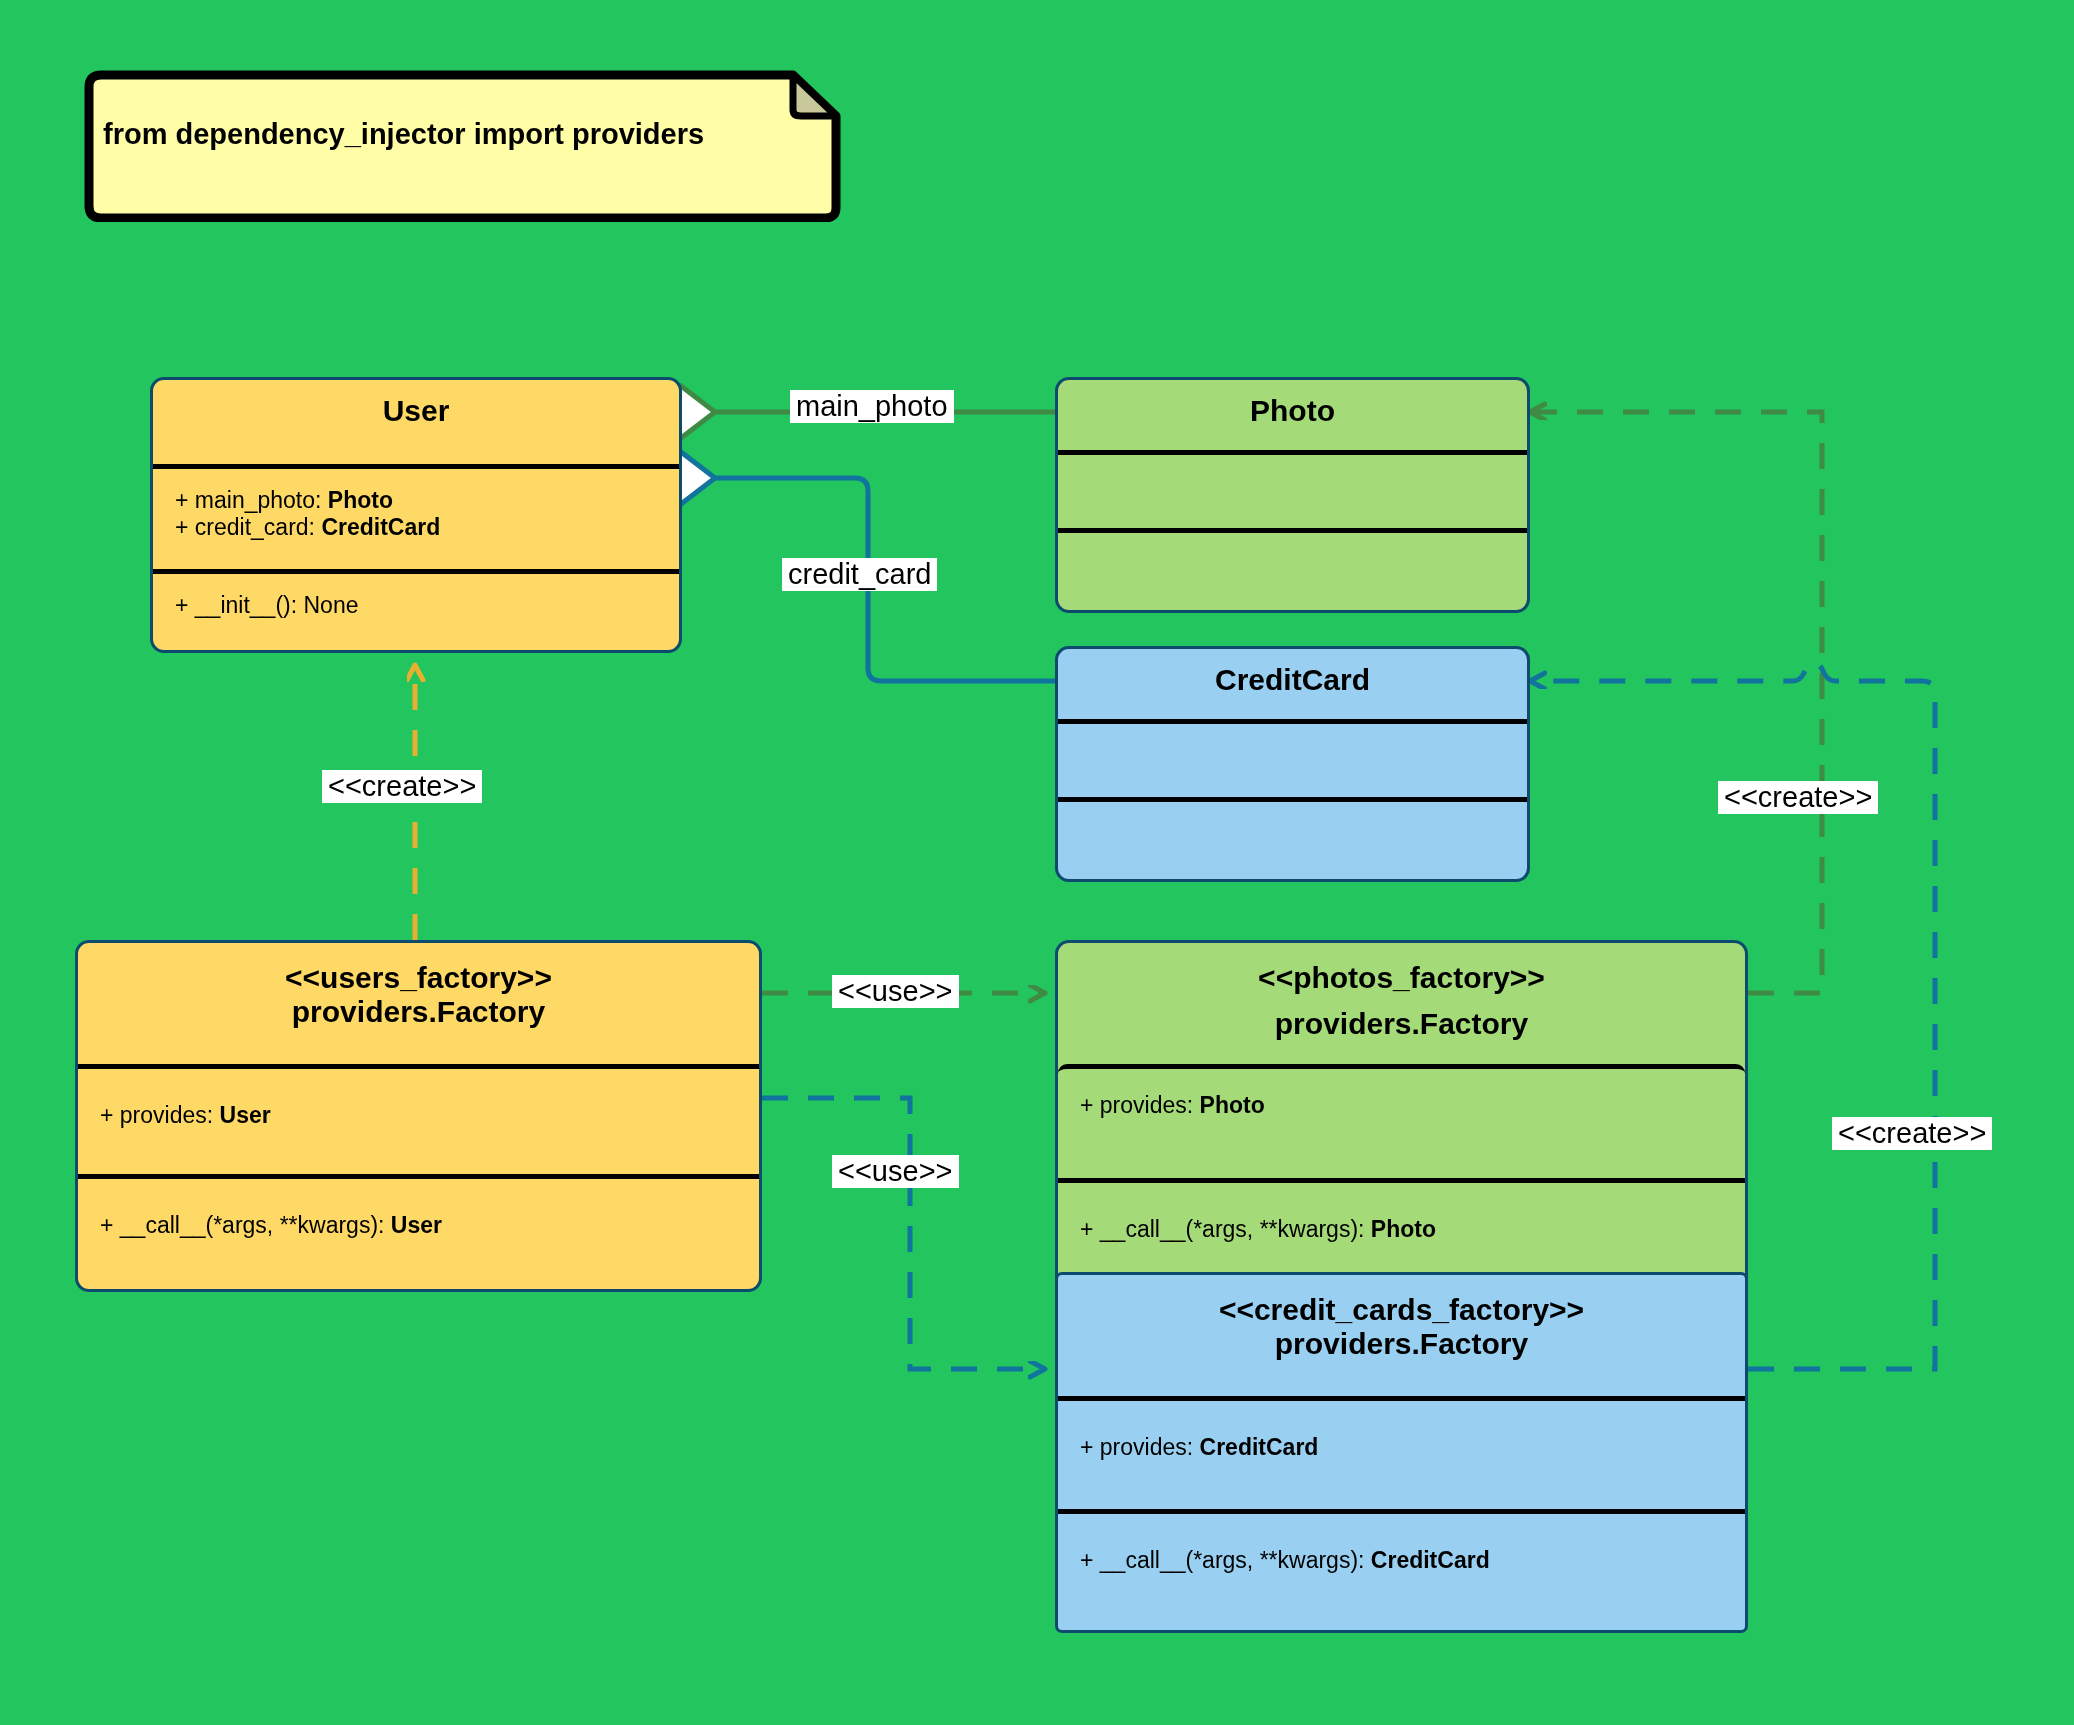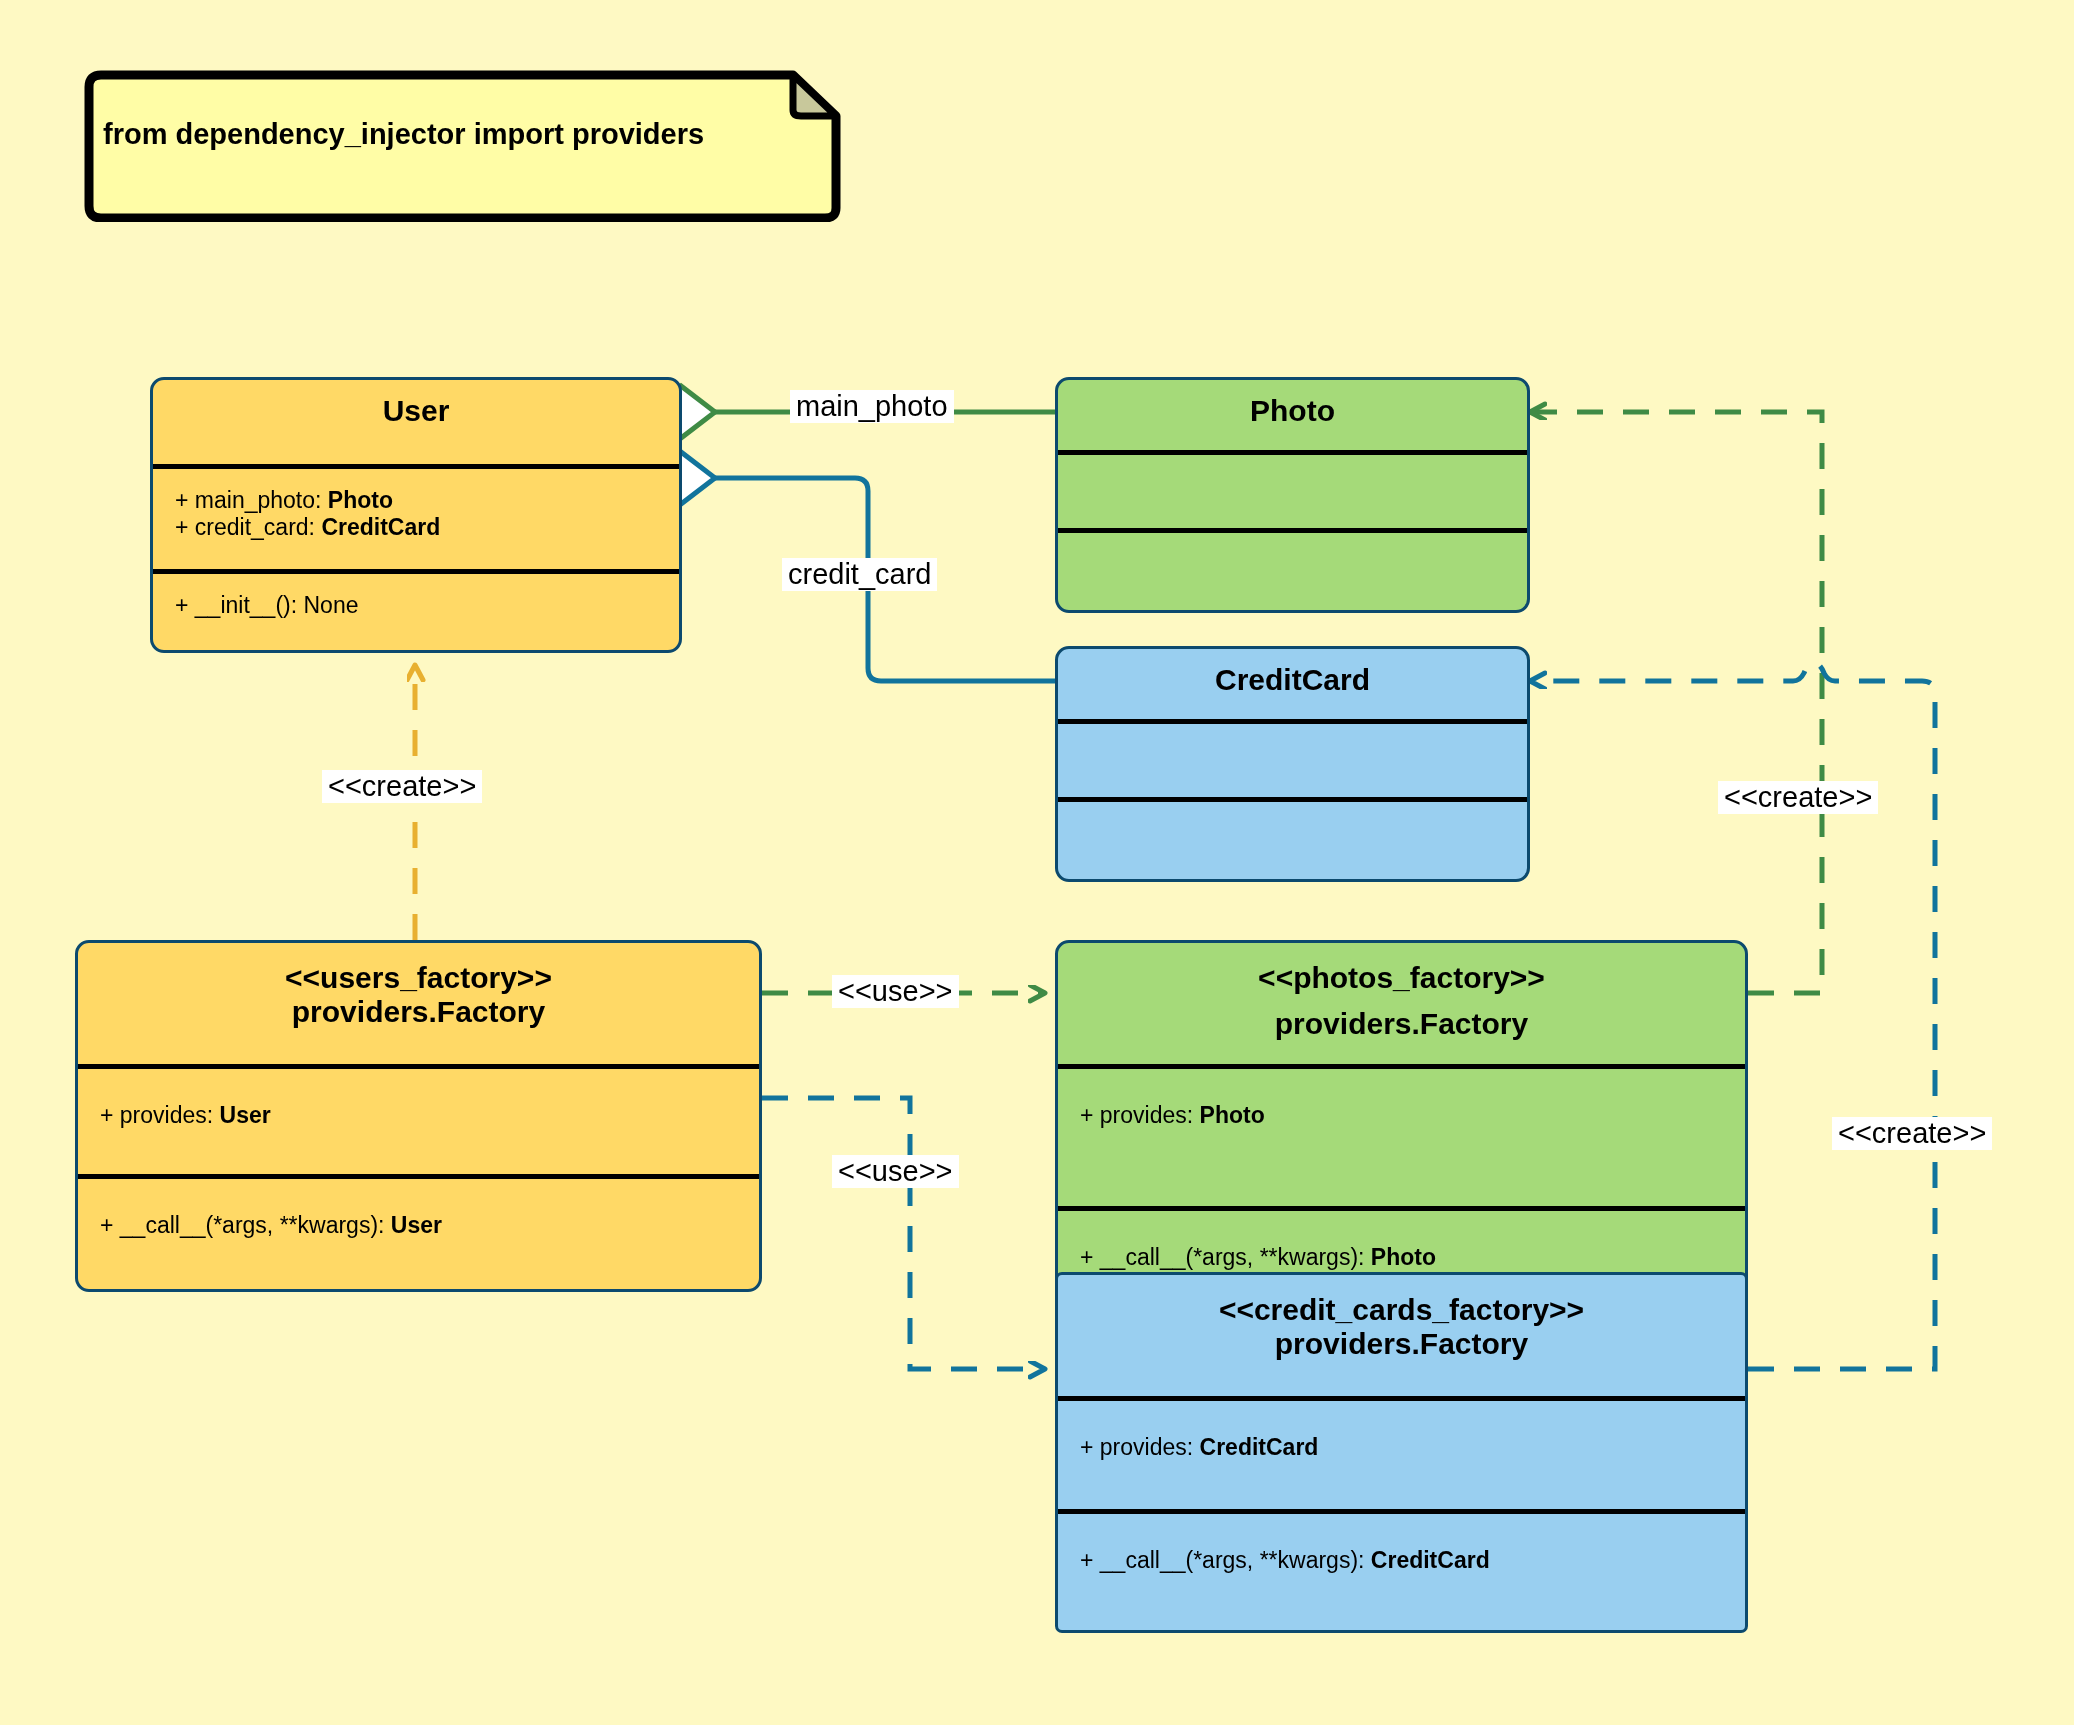--- a/index.html
+++ b/index.html
@@ -4,21 +4,21 @@
 <style>
   html, body {
     margin: 0;
     padding: 0;
     background: #ffffff;
   }
   #canvas {
     position: relative;
     width: 2074px;
     height: 1725px;
-    background: #fef9c3;
+    background: #22c55e;
     font-family: "Liberation Sans", sans-serif;
     overflow: hidden;
   }
   svg.edges {
     position: absolute;
     left: 0;
     top: 0;
     width: 2074px;
     height: 1725px;
     pointer-events: none;
@@ -207,21 +207,21 @@
         <span>+ __call__(*args, **kwargs): </span><b>User</b>
       </div>
     </div>
   </div>
 
   <div class="cls fill-green" style="left:1055px; top:940px; width:693px; height:352px;">
     <div class="comp title" style="height:121px; padding-top:18px;gap:12px;">
       <div class="t-line">&lt;&lt;photos_factory&gt;&gt;</div>
       <div class="t-line">providers.Factory</div>
     </div>
-    <div class="comp" style="height:142px; padding:33px 0 0 22px;">
+    <div class="comp" style="height:114px; padding:23px 0 0 22px;border-radius:9px;">
       <div class="row">
         <span>+ provides: </span><b>Photo</b>
       </div>
     </div>
     <div class="comp" style="height:111px; padding:33px 0 0 22px;">
       <div class="row">
         <span>+ __call__(*args, **kwargs): </span><b>Photo</b>
       </div>
     </div>
   </div>

